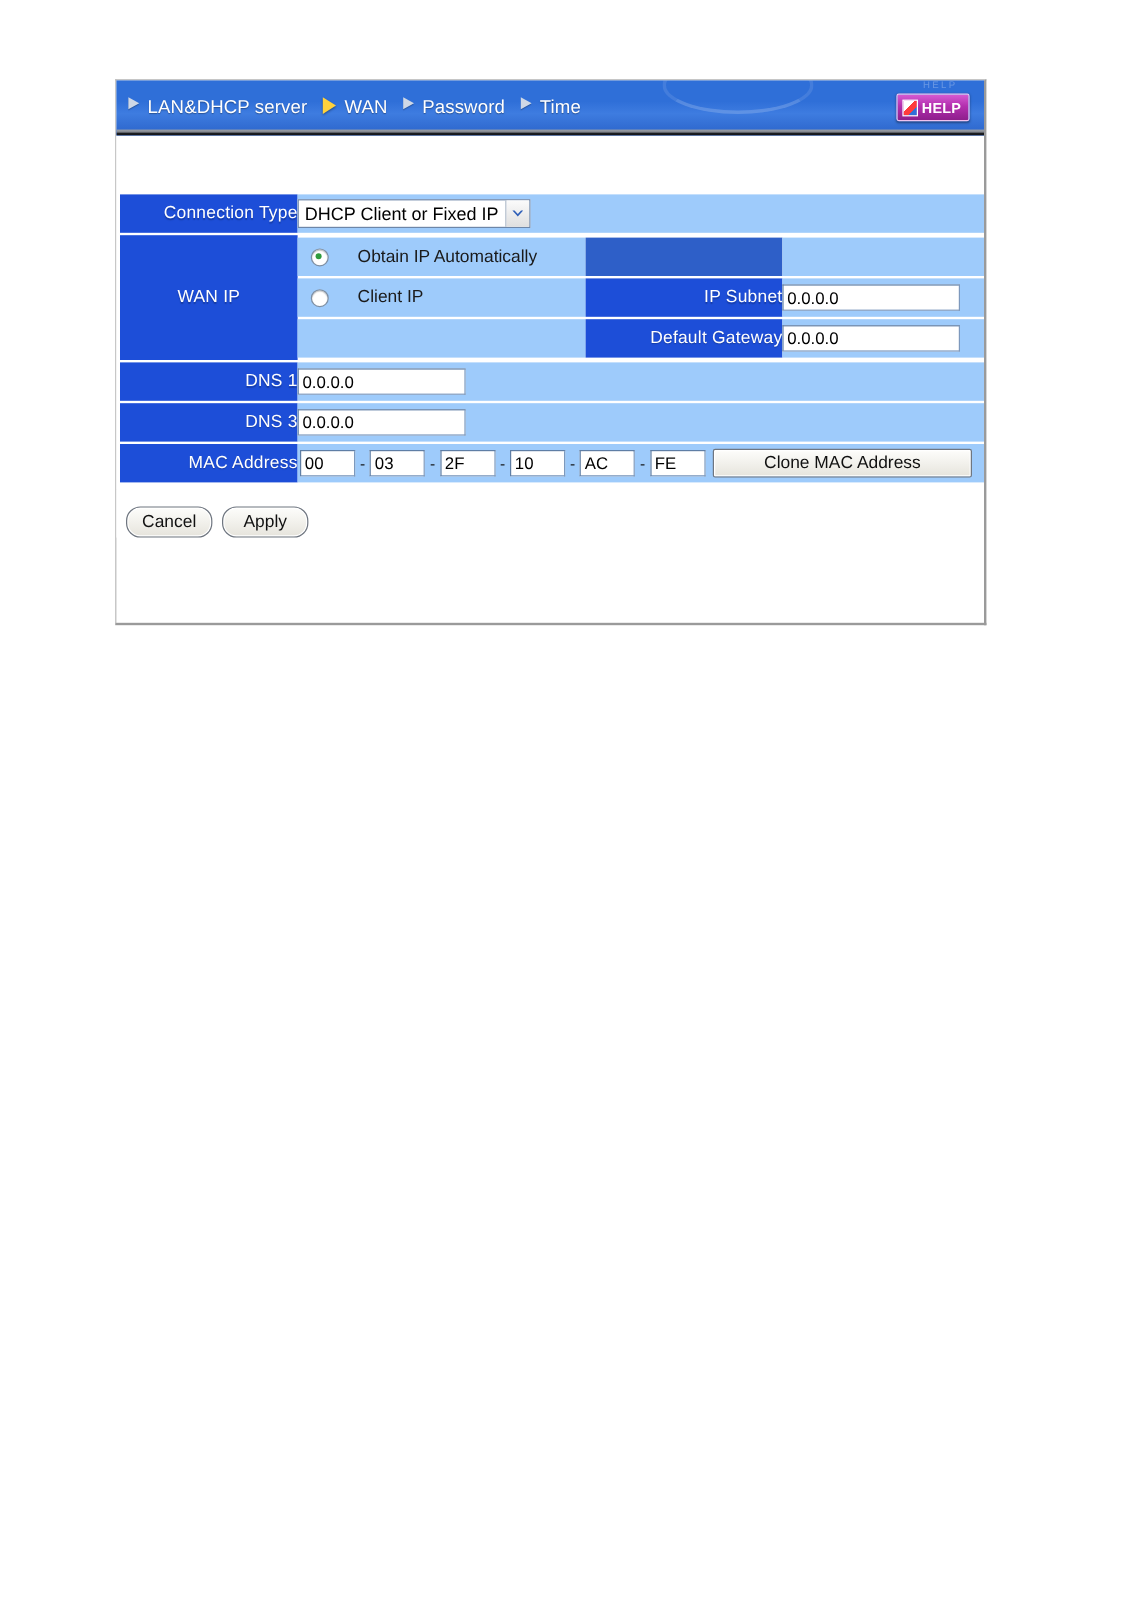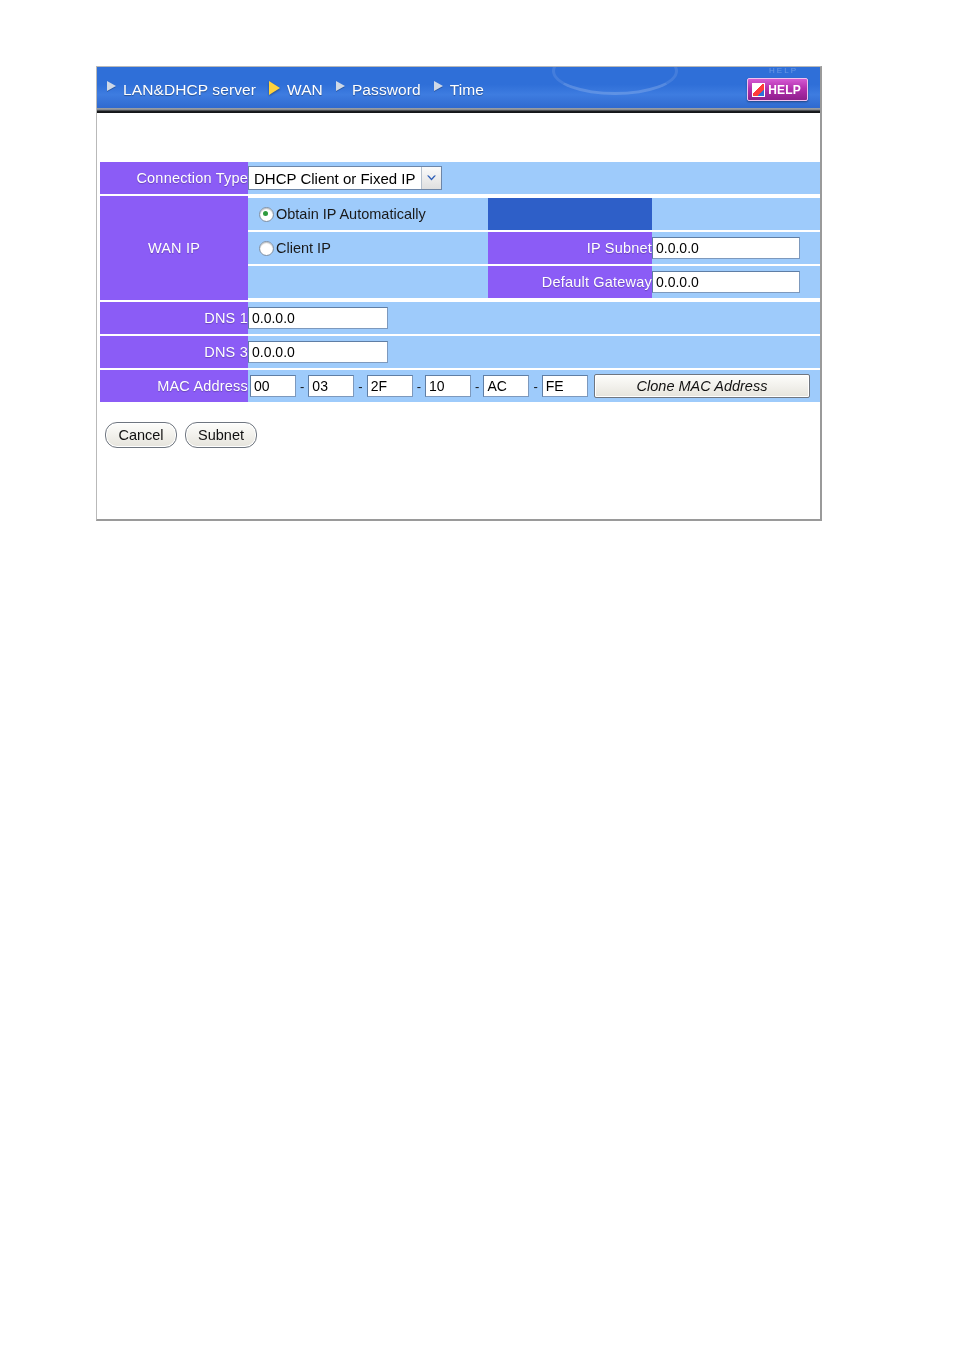--- a/index.html
+++ b/index.html
@@ -140,21 +140,21 @@
     margin-left: 1px;
     table-layout: fixed;
   }
   table.form td {
     font-size: 14.5px;
     vertical-align: middle;
     height: 32px;
     padding: 0;
   }
   td.lbl {
-    background: #8b5cf6;
+    background: #1d4ed8;
     color: #ffffff;
     text-align: right;
     padding-right: 5px;
     text-shadow: 0 1px 1px rgba(0,0,0,0.25);
     letter-spacing: 0.2px;
     margin-top: 36px;
   }
   td.lbl.mid {
     text-align: center;
   }
@@ -221,21 +221,21 @@
     justify-content: center;
     background: linear-gradient(to bottom, #fbfbfb, #dfdfdf);
     border-left: 1px solid #b4bfcc;
   }
   .sel-arrow svg { display: block; }
 
   
   .radio-line {
     display: flex;
     align-items: center;
-    gap: 2px;
+    gap: 24px;
     padding-left: 11px;
     height: 100%;
   }
   .radio {
     width: 13px; height: 13px;
     border-radius: 50%;
     background: #ffffff;
     border: 1px solid #7e8fa3;
     box-shadow: inset 0 1px 1px rgba(0,0,0,0.25);
     position: relative;
@@ -264,21 +264,20 @@
     border-radius: 12px;
     box-shadow: inset 0 0 0 1px #ffffff;
     padding: 3px 11px;
     cursor: pointer;
   }
   .btn-clone {
     width: 216px;
     height: 24px;
     padding: 0;
     border-radius: 2px;
-    font-style: italic;
   }
 
   
   .footer {
     background: #ffffff;
     padding: 14px 0 0 8px;
     display: flex;
     gap: 8px;
   }
   .btn-foot { min-width: 72px; height: 26px; padding: 0 10px; }
@@ -441,16 +440,16 @@
           </div>
         </td>
       </tr>
     </tbody>
       </table>
     <div class="tbl-bottom-sep"></div>
   </div>
 
   <div class="footer">
     <button class="btn btn-foot">Cancel</button>
-    <button class="btn btn-foot">Subnet</button>
+    <button class="btn btn-foot">Apply</button>
   </div>
 
 </div>
 
 </body></html>

